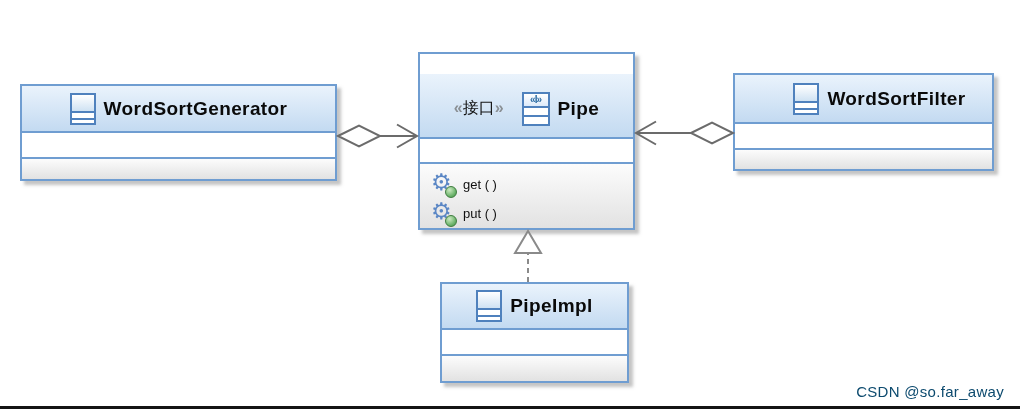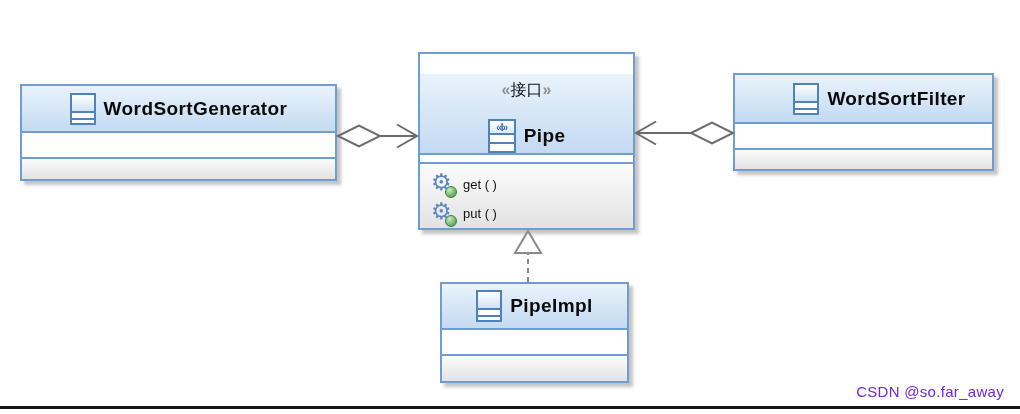--- a/index.html
+++ b/index.html
@@ -25,21 +25,21 @@
   }
   .uml-header {
     background: linear-gradient(180deg, #eaf3fc 0%, #c3daf1 100%);
     border-bottom: 2px solid #6f9dd1;
     display: flex;
     align-items: center;
     justify-content: center;
     gap: 8px;
   }
   .uml-header.two-row {
-    flex-direction: column;
+    flex-direction: row;
     gap: 18px;
     padding-top: 6px;
     margin-top: 20px;
   }
   .name-row { display: flex; align-items: center; justify-content: center; gap: 8px; }
   .uml-attrs {
     background: #ffffff;
     border-bottom: 2px solid #6f9dd1;
   }
   .uml-ops {
@@ -108,21 +108,21 @@
     border: 1px solid #3e7d3e;
   }
 
   
   .overlay { position: absolute; left: 0; top: 0; width: 1020px; height: 414px; }
 
   .watermark {
     position: absolute;
     top: 383px; right: 16px;
     font-size: 15px;
-    color: #6d28d9;
+    color: #0c4a6e;
     letter-spacing: 0.3px;
   }
   .bottom-rule {
     position: absolute;
     left: 0; top: 406px;
     width: 1020px; height: 2.5px;
     background: #141414;
   }
 </style>
 </head>

